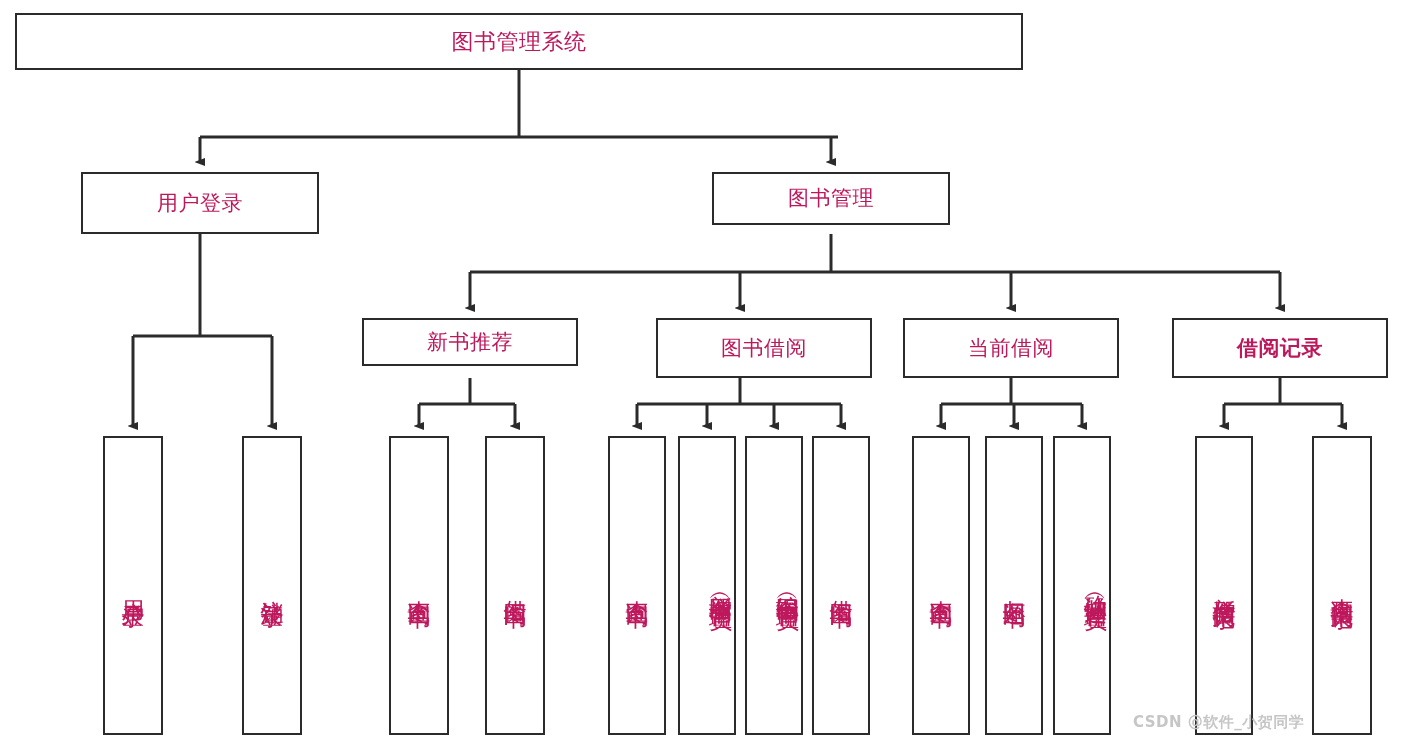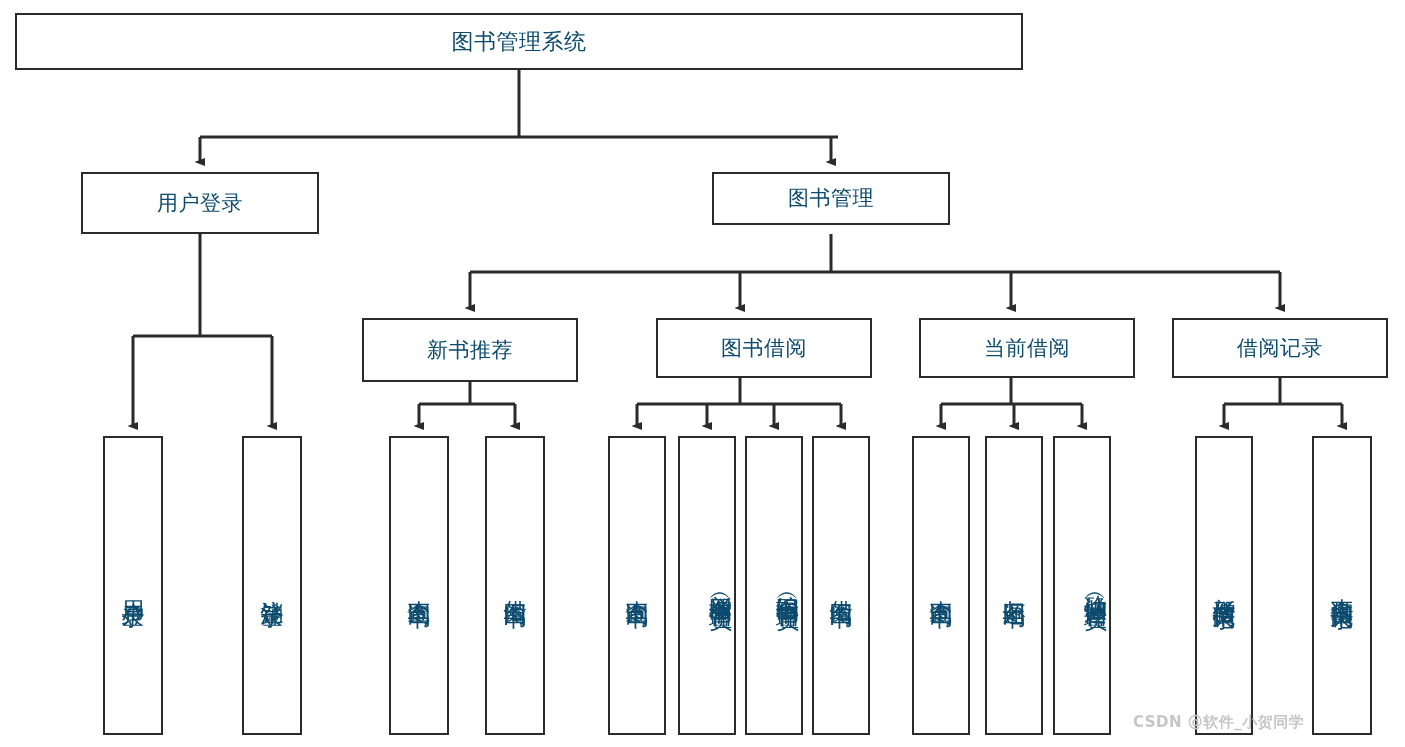--- a/index.html
+++ b/index.html
@@ -22,21 +22,21 @@
     left: 0;
     top: 0;
     width: 1405px;
     height: 747px;
   }
   .node {
     position: absolute;
     box-sizing: border-box;
     border: 2px solid #2b2b2b;
     background: #ffffff;
-    color: #0c4a6e;
+    color: #be185d;
     display: flex;
     align-items: center;
     justify-content: center;
     line-height: 1.18;
   }
   .node.h {
     font-size: 21px;
     letter-spacing: 0.5px;
   }
   .node.root {
@@ -124,30 +124,30 @@
   <div id="nodes">
       <div class="node h root" style="left: 15px; top: 13px; width: 1008px; height: 57px;">
         <span>图书管理系统</span>
       </div>
       <div class="node h" style="left: 81px; top: 172px; width: 238px; height: 62px;">
         <span>用户登录</span>
       </div>
       <div class="node h" style="left: 712px; top: 172px; width: 238px; height: 53px;">
         <span>图书管理</span>
       </div>
-      <div class="node h" style="left: 362px; top: 318px; width: 216px; height: 64px;">
+      <div class="node h" style="left: 362px; top: 318px; width: 216px; height: 48px;">
         <span>新书推荐</span>
       </div>
       <div class="node h" style="left: 632px; top: 318px; width: 216px; height: 60px; margin-left: 24px;">
         <span>图书借阅</span>
       </div>
-      <div class="node h" style="left: 903px; top: 318px; width: 216px; height: 60px; margin-left: 16px;">
+      <div class="node h" style="left: 903px; top: 318px; width: 216px; height: 60px;">
         <span>当前借阅</span>
       </div>
-      <div class="node h" style="left: 1172px; top: 318px; width: 216px; height: 60px;">
+      <div class="node h" style="left: 1172px; top: 318px; width: 216px; height: 60px; font-weight: bold;">
         <span>借阅记录</span>
       </div>
       <div class="node v mid" style="left: 103px; top: 436px; width: 60px; height: 299px;">
         <span>用户登录</span>
       </div>
       <div class="node v mid" style="left: 242px; top: 436px; width: 60px; height: 299px;">
         <span>注销登录</span>
       </div>
       <div class="node v mid" style="left: 389px; top: 436px; width: 60px; height: 299px;">
         <span>查询图书</span>

